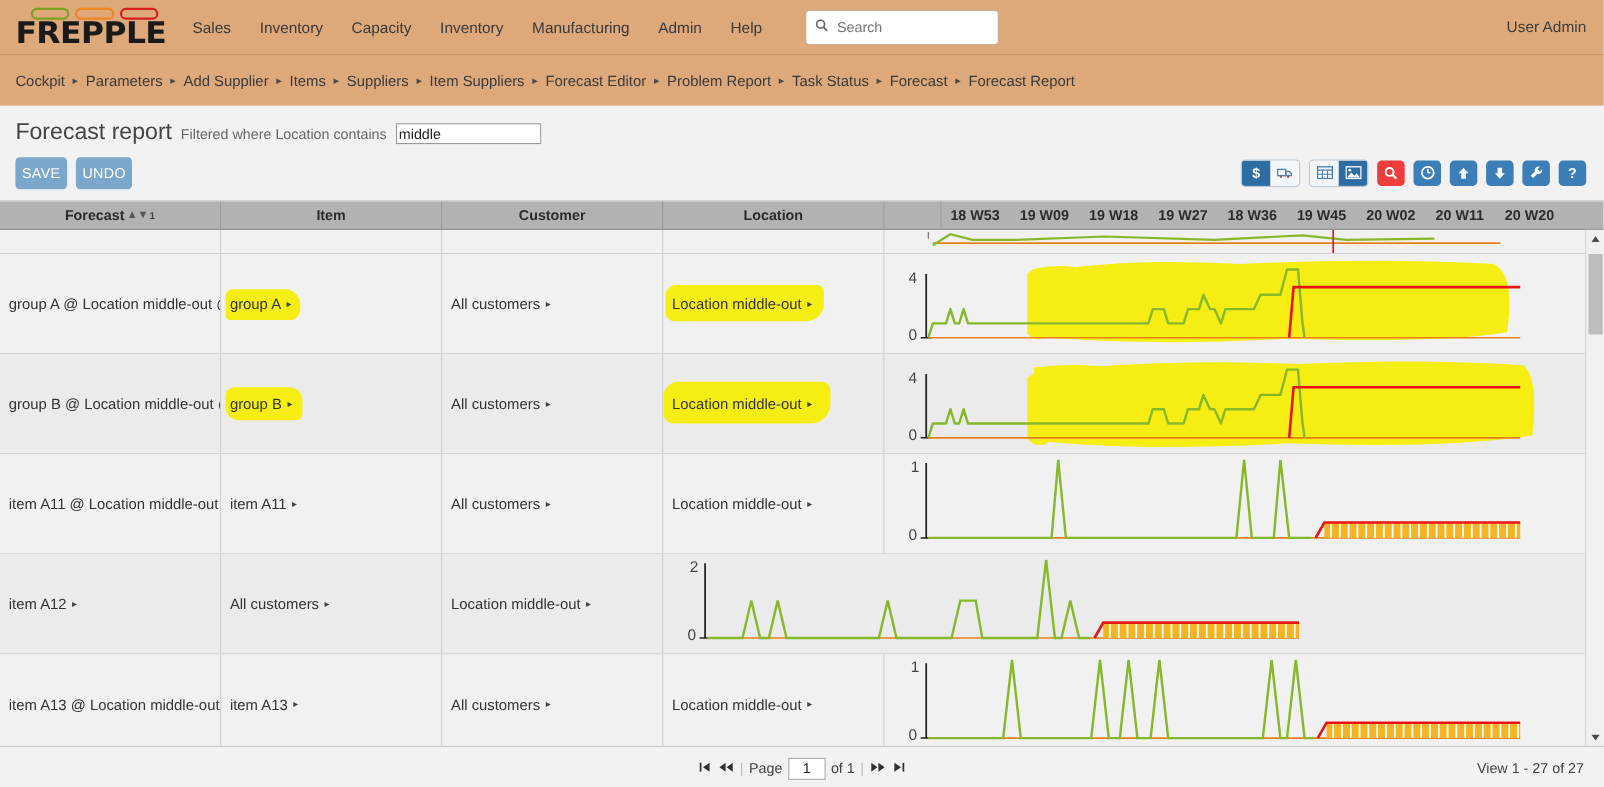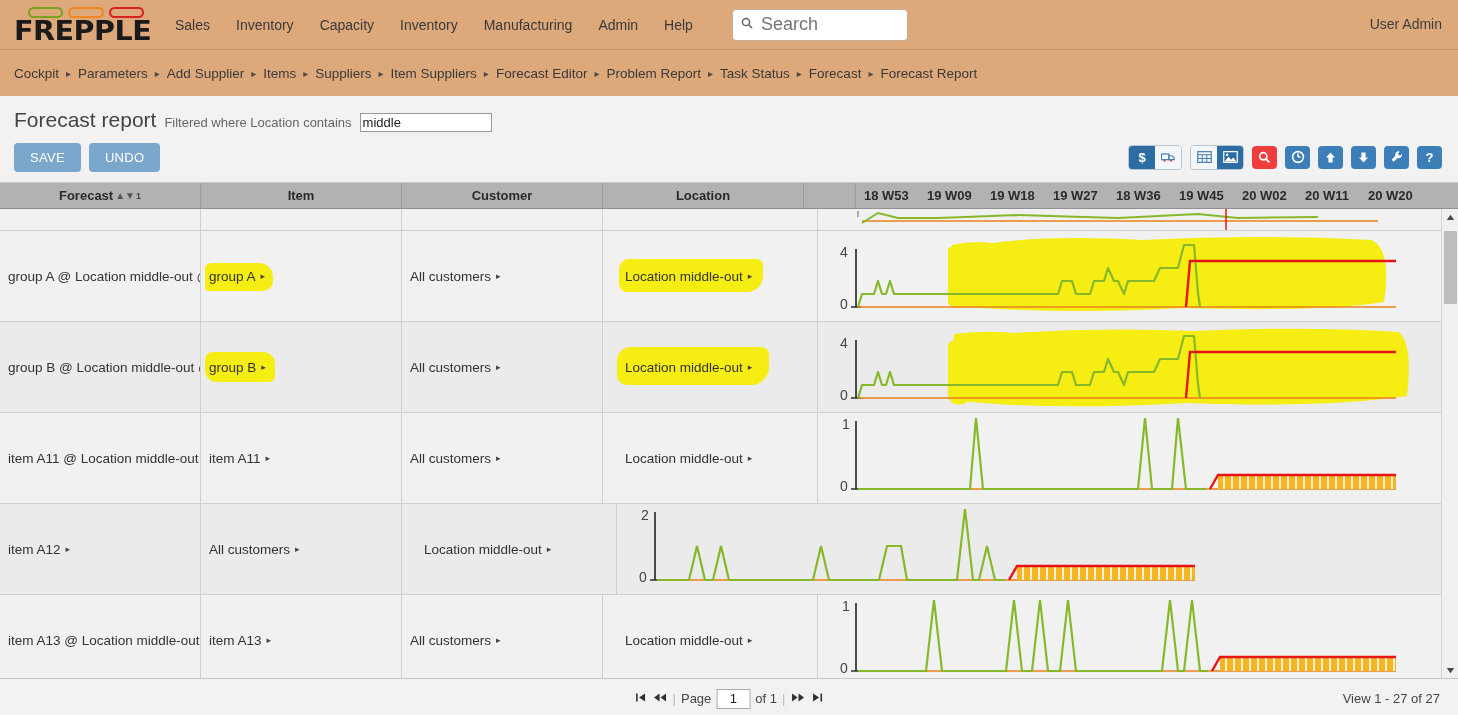--- a/index.html
+++ b/index.html
@@ -53,21 +53,21 @@
     border-radius: 4px;
     display: flex;
     align-items: center;
     padding: 0 8px;
     gap: 6px;
   }
   #searchbox .sicon { font-size: 12px; color: #777; }
   #searchbox input {
     border: none; outline: none; width: 100%;
     font-family: "Liberation Sans", sans-serif;
-    font-size: 18px; color: #555; background: transparent;
+    font-size: 13px; color: #555; background: transparent;
   }
   #useradmin {
     position: absolute; right: 16px; top: 16px;
     font-size: 14px; color: #3e3e3e; cursor: pointer;
   }
 
   
   #crumbbar {
     height: 47px;
     background: #dda87a;
@@ -109,21 +109,21 @@
     align-items: center;
     height: 32px;
   }
   .bigbtn {
     background: #7ba7cc;
     color: #fff;
     border: none;
     border-radius: 4px;
     font-family: "Liberation Sans", sans-serif;
     font-size: 13px;
-    padding: 7px 16px;
+    padding: 7px 6px;
     margin-right: 8px;
     cursor: pointer;
     letter-spacing: 0.3px;
   }
   #toolbar { margin-left: auto; display: flex; align-items: center; gap: 8px; }
   .btngroup { display: flex; border-radius: 4px; overflow: hidden; border: 1px solid #b7c7d6; }
   .tbtn {
     width: 26px; height: 23px;
     display: flex; align-items: center; justify-content: center;
     cursor: pointer;
@@ -191,21 +191,21 @@
     padding: 0 8px;
     display: flex; align-items: center;
     font-size: 13.5px; color: #333;
     overflow: hidden;
     white-space: nowrap;
     position: relative;
   }
   .c-forecast { width: 201px; }
   .c-item { width: 201px; }
   .c-customer { width: 201px; }
-  .c-location { width: 201px; margin-left: 14px; }
+  .c-location { width: 201px; }
   .celltxt { position: relative; z-index: 2; }
   .arrow { font-size: 9px; margin-left: 5px; color: #444; position: relative; z-index: 2;}
   .hl {
     position: absolute; z-index: 1;
     background: #f6ee12;
   }
   .chartcell {
     flex: 1;
     position: relative;
     overflow: hidden;

